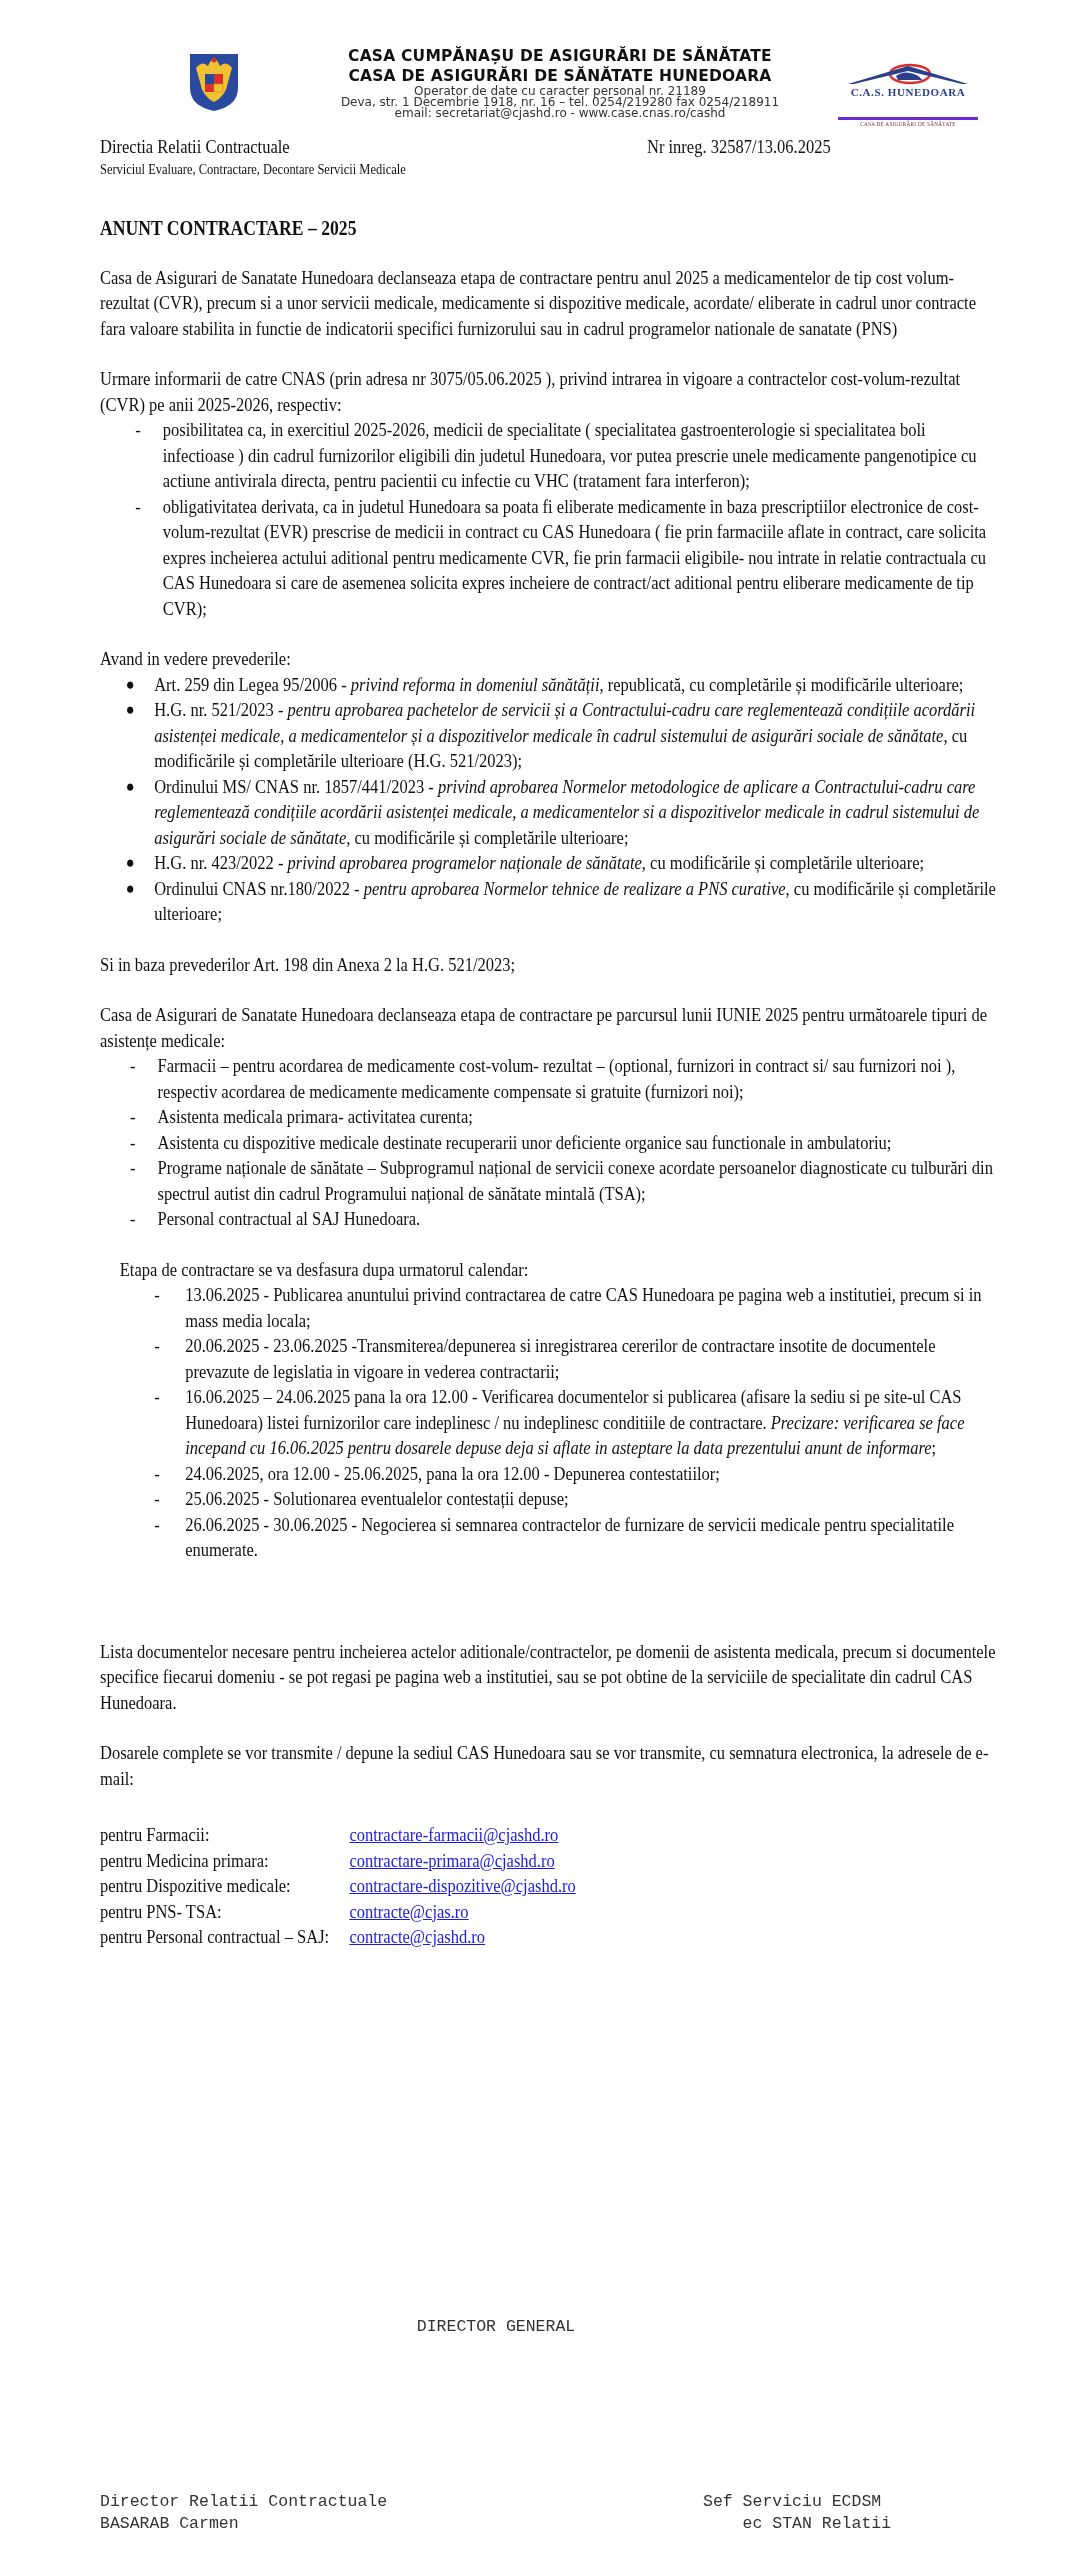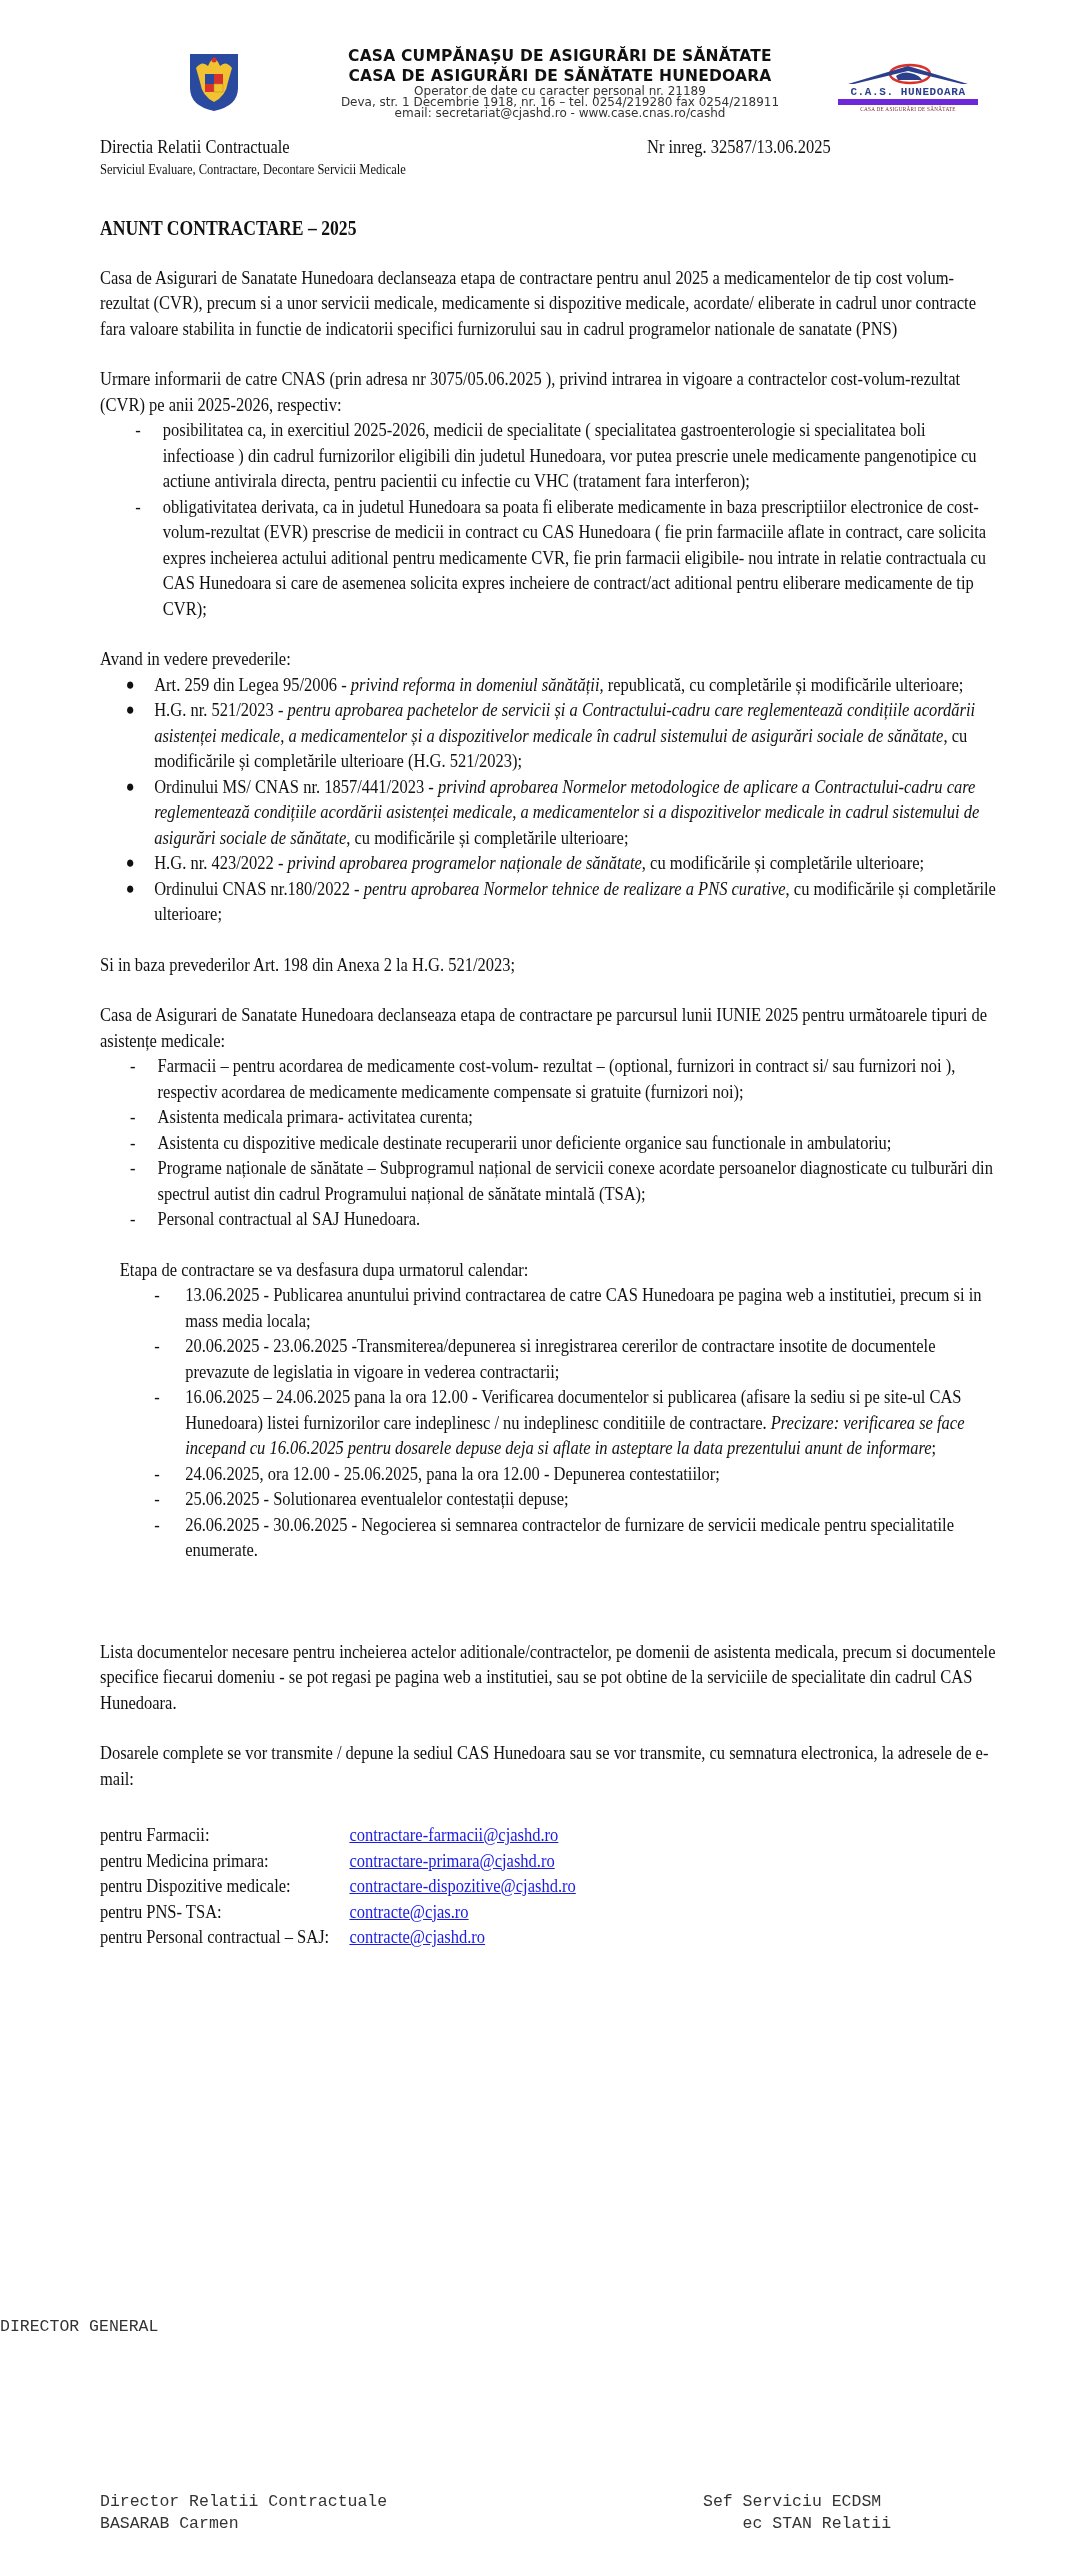--- a/index.html
+++ b/index.html
@@ -7,21 +7,21 @@
 
   
   .hdr { position:absolute; left:0; top:0; width:1087px; height:130px; }
   .crest { position:absolute; left:188px; top:52px; width:52px; height:60px; }
   .hdr-center { position:absolute; left:320px; top:46px; width:480px; text-align:center; font-family:"DejaVu Sans", sans-serif; }
   .hdr-line1, .hdr-line2 { font-weight:bold; font-size:15.5px; letter-spacing:0.2px; line-height:20px; color:#111; white-space:nowrap; }
   .hdr-small { font-size:12px; line-height:11px; color:#333; white-space:nowrap; }
   .hdr-small:first-of-type { margin-top:4px; }
   .cas-logo { position:absolute; left:838px; top:62px; width:140px; height:50px; text-align:center; }
   .cas-logo svg { display:block; margin:0 auto; }
-  .cas-name { font-family:Liberation Mono, monospace; font-weight:bold; font-size:11px; color:#2b3f8c; letter-spacing:0.6px; line-height:12px; border-bottom:6px solid #6d28d9; padding-bottom:1px; }
+  .cas-name { font-family:Liberation Serif, serif; font-weight:bold; font-size:11px; color:#2b3f8c; letter-spacing:0.6px; line-height:12px; border-bottom:3px solid #6d28d9; padding-bottom:19px; }
   .cas-sub { font-family:"Liberation Serif", serif; font-size:5.2px; color:#7a2a2a; letter-spacing:0.3px; line-height:8px; }
 
   
   .doc { position:absolute; left:100px; top:134px; width:900px; font-size:19.2px; line-height:25.5px; }
   .cond { display:block; transform:scaleX(0.86); transform-origin:0 0; width:1046px; }
   .ref-row { position:relative; height:26px; }
   .dir { font-size:19.2px; }
   .nr { position:absolute; left:636px; top:0; white-space:nowrap; }
   .serv { font-size:14.5px; line-height:18px; }
   .title { font-weight:bold; font-size:20.5px; margin-top:38px; }
@@ -33,21 +33,21 @@
   ul.dot li { padding-left:63px; }
   ul.dot li .mk { position:absolute; left:30px; top:0; font-size:17px; }
   .cal { padding-left:23px; }
   .cal ul.dash li { padding-left:76px; }
   .cal ul.dash li .mk { left:40px; }
   i { font-style:italic; }
   .email-table { display:grid; grid-template-columns:290px auto; }
   a.mail { color:#1a1ae6; text-decoration:underline; }
 
   .sig { position:absolute; font-family:"Liberation Mono", monospace; font-size:16.5px; line-height:22px; color:#333; white-space:pre; }
-  .sig-center { left:0; width:992px; top:2316px; }
+  .sig-center { left:0; width:992px; text-align:center; top:2316px; }
   .sig-left { left:100px; top:2491px; }
   .sig-right { left:703px; top:2491px; }
 </style>
 </head>
 <body>
 
 <div class="hdr">
   <div class="crest">
     <svg width="52" height="60" viewBox="0 0 52 60">
       <path d="M2 2 H50 V36 Q50 54 26 59 Q2 54 2 36 Z" fill="#2a4aa0"></path>

